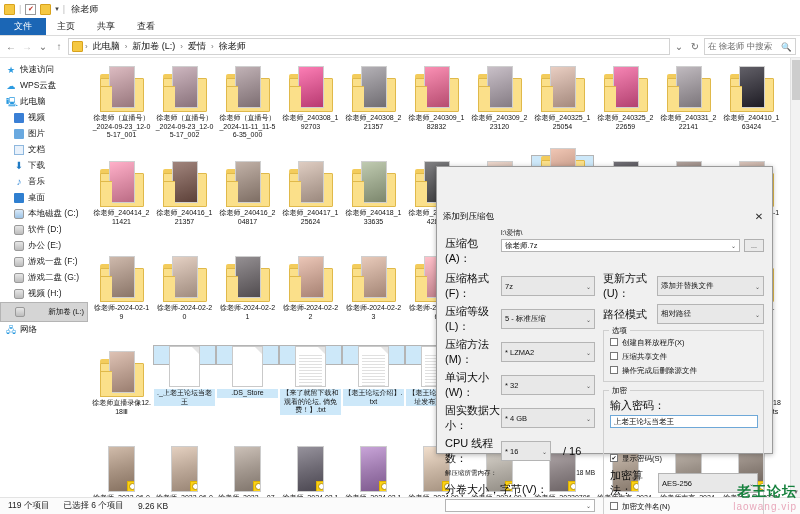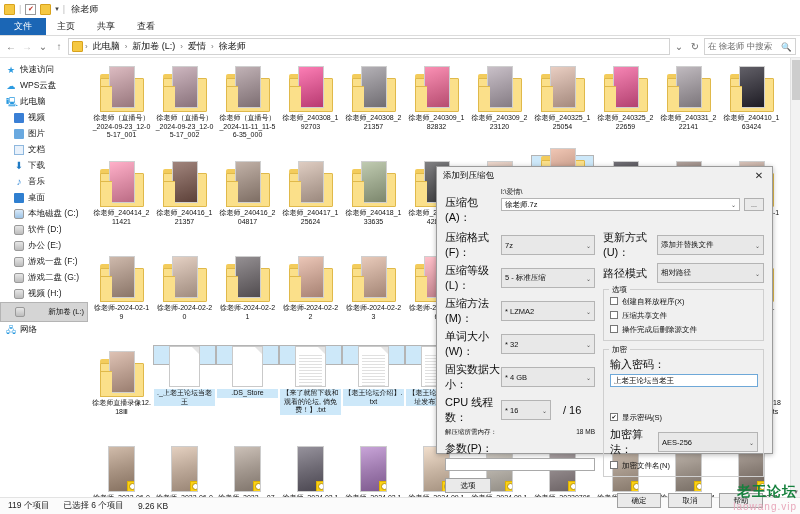--- a/index.html
+++ b/index.html
@@ -141,21 +141,21 @@
   .vscroll .thumb{position:absolute;left:1px;width:8px;top:2px;height:40px;background:#cdcdcd;}
   .vscroll .arr{position:absolute;left:0;width:10px;height:10px;display:flex;align-items:center;justify-content:center;font-size:6px;color:#707070;}
   .vscroll .arr.up{top:0;} .vscroll .arr.dn{bottom:0;}
 
   
   #dialog {
     position:absolute; left:436px; top:166px; width:337px; height:288px;
     background:#f0f0f0; border:1px solid #9b9b9b; box-shadow:0 1px 5px rgba(0,0,0,.28);
     display:flex; flex-direction:column; font-size:8px;
   }
-  .dlg-title { height:17px; background:#f0f0f0; display:flex; align-items:center; padding-left:6px; }
+  .dlg-title { height:17px; background:#f0f0f0; display:flex; align-items:center; padding-left:6px;margin-top:41px; }
   .dlg-title .t { flex:1; font-size:8.5px; color:#0d0d0d; }
   .dlg-close { width:26px;height:17px;display:flex;align-items:center;justify-content:center;font-size:10px;color:#2a2a2a;}
   .dlg-body { flex:1; padding:3px 8px 0 8px; position:relative; }
 
   .row { display:flex; align-items:center; margin-bottom:3px; }
   .lab { font-size:11px; color:#0d0d0d; }
   .lab.l1 { width:56px; flex:0 0 56px; }
   .lab.r1 { width:54px; flex:0 0 54px; }
 
   .ipt, .sel {
@@ -973,20 +973,27 @@
             </div>
           <div class="lab" style="margin-left:12px;">/ 16</div>
           </div>
 
 
         <div class="row" style="margin-top:3px;">
           <div class="memline" style="flex:1">解压缩所需内存：</div>
           <div class="memline">18 MB</div>
         </div>
 
+        <div style="margin-top:5px;">
+          <div class="lab">分卷大小，字节(V)：</div>
+          <div class="sel white" style="height:13px;margin-top:2px;">
+            <span class="cv"></span>
+              <span class="ar">⌄</span>
+            </div>
+        </div>
 
         <div style="margin-top:5px;">
           <div class="lab">参数(P)：</div>
           <div class="ipt" style="height:13px;margin-top:2px;">
             <span></span>
             </div>
         </div>
 
         <div style="margin-top:7px;">
           <div class="btn opt">选项</div>

